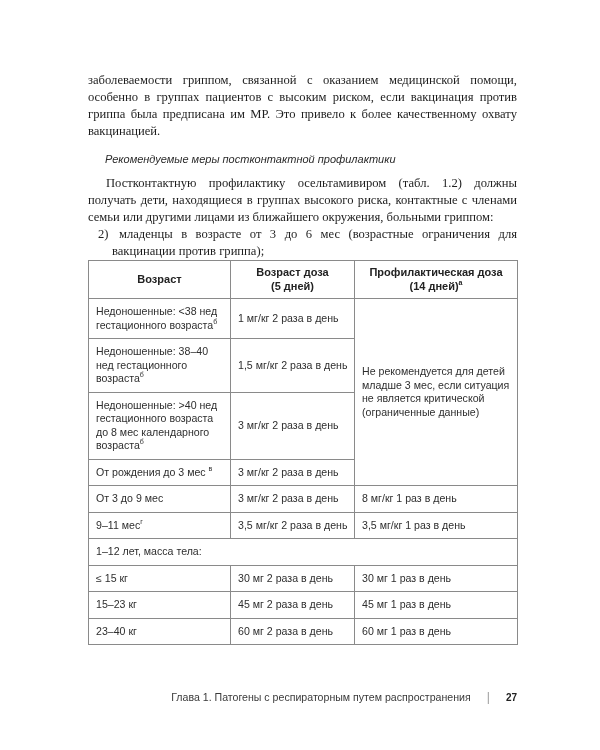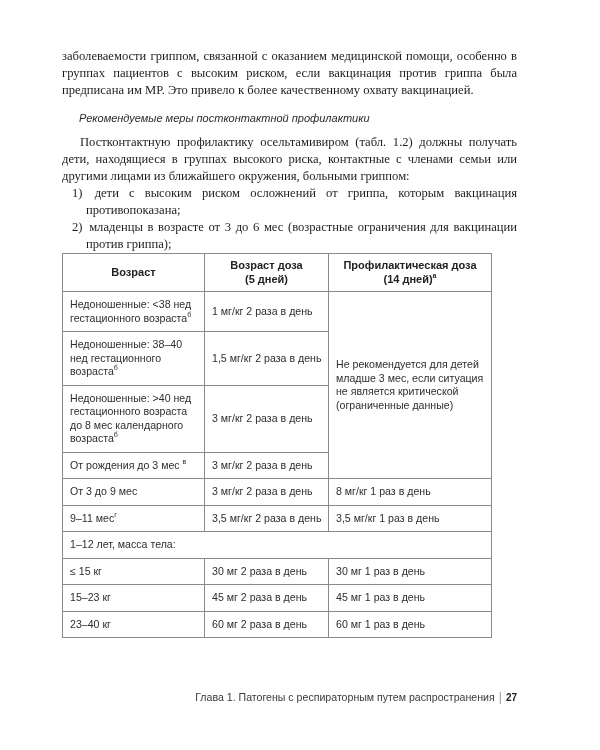--- a/index.html
+++ b/index.html
@@ -7,21 +7,22 @@
   .page {
     position: relative;
     width: 600px;
     height: 750px;
     background: #ffffff;
     font-family: "Liberation Serif", serif;
     color: #1e1e1e;
     overflow: hidden;
   }
   .content {
-    padding: 48px 83px 0 62px;
+    padding: 48px 83px 0 88px;
+    margin-top: 24px;
   }
   .body-text {
     font-size: 12.6px;
     line-height: 17px;
     text-align: justify;
     color: #1e1e1e;
   }
   .para2 { text-indent: 18px; }
   .subheading {
     font-family: "Liberation Sans", sans-serif;
@@ -87,39 +88,38 @@
     right: 83px;
     top: 690px;
     width: 480px;
     font-family: "Liberation Sans", sans-serif;
     font-size: 10.6px;
     color: #3a3a3a;
     text-align: right;
     display: flex;
     justify-content: flex-end;
     align-items: center;
-    gap: 4px;
+    gap: 16px;
   }
   .footer .sep { color: #9a9a9a; font-size: 12px; }
   .footer .pagenum { font-weight: bold; font-size: 10px; color: #222222; }
 </style>
 </head>
 <body>
 
 <div class="page">
   <div class="content">
 
     <p class="body-text">заболеваемости гриппом, связанной с оказанием медицинской помощи, особенно в группах пациентов с высоким риском, если вакцинация против гриппа была предписана им МР. Это привело к более качественному охвату вакцинацией.</p>
 
     <p class="subheading">Рекомендуемые меры постконтактной профилактики</p>
 
     <p class="body-text para2">Постконтактную профилактику осельтамивиром (табл. 1.2) должны получать дети, находящиеся в группах высокого риска, контактные с членами семьи или другими лицами из ближайшего окружения, больными гриппом:</p>
 
     <div class="num-list">
-      <p class="num-item"><span class="marker">1)</span> <span>дети с высоким риском осложнений от гриппа, которым вакцинация противопоказана;</span></p>
       <p class="num-item"><span class="marker">2)</span> <span>младенцы в возрасте от 3 до 6 мес (возрастные ограничения для вакцинации против гриппа);</span></p>
     </div>
 
 
     <table class="dose-table">
       <colgroup>
         <col class="col-age">
           <col class="col-dose5">
           <col class="col-dose14">
       </colgroup>

